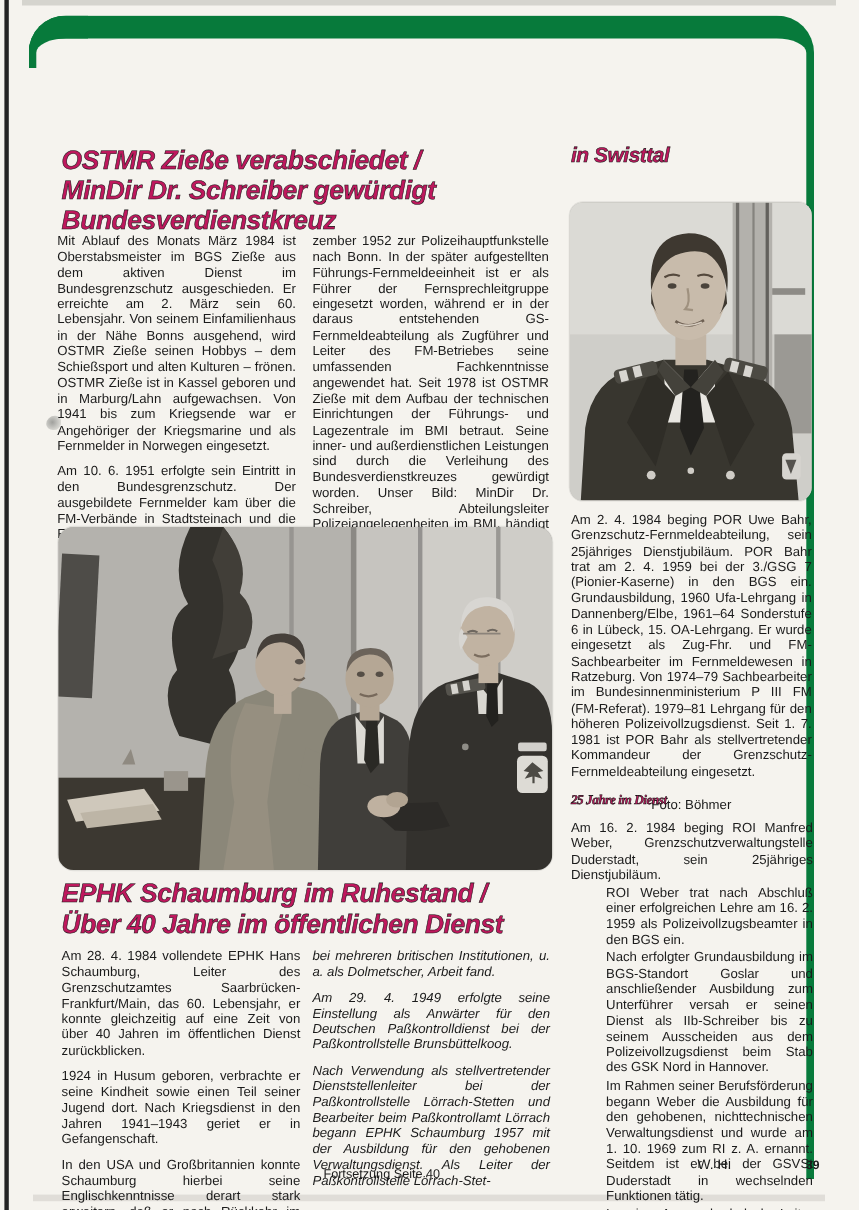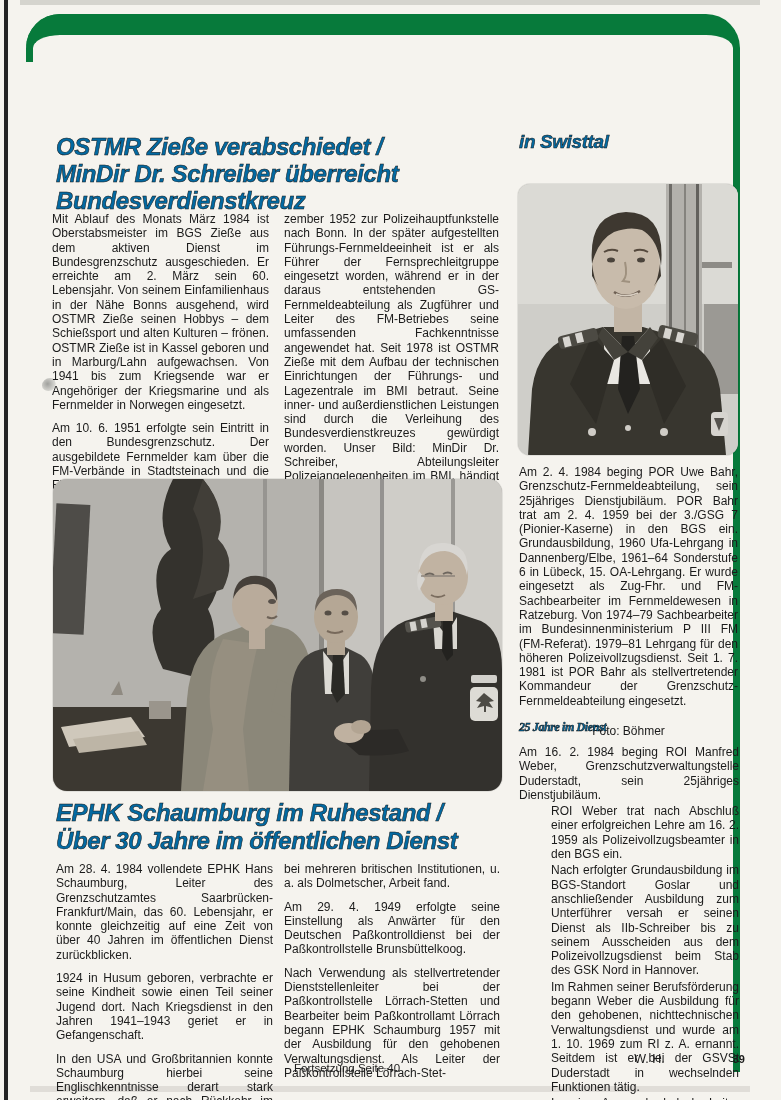--- a/index.html
+++ b/index.html
@@ -11,37 +11,37 @@
   .scan-smudge-bottom{position:absolute;left:30px;top:1086px;width:720px;height:6px;background:rgba(150,147,140,.22);}
   .ink-blot{position:absolute;left:42px;top:378px;width:14px;height:13px;border-radius:60% 40% 55% 45%;
     background:radial-gradient(circle at 40% 45%, rgba(90,92,90,.55), rgba(140,142,138,.25) 70%, transparent 75%);}
   
   .frame{position:absolute;left:26px;top:14px;width:714px;height:1058px;box-sizing:border-box;
     border-top:21px solid #077a3b;border-right:7px solid #077a3b;
     border-top-left-radius:34px;border-top-right-radius:34px;}
   .frame-corner{position:absolute;left:26px;top:14px;width:54px;height:48px;box-sizing:border-box;
     border-top:21px solid #077a3b;border-left:7px solid #077a3b;border-top-left-radius:34px;}
   
-  .headline{position:absolute;margin:0;font-style:italic;font-weight:700;color:#0369a1;
+  .headline{position:absolute;margin:0;font-style:italic;font-weight:700;color:#be185d;
     letter-spacing:-0.4px;-webkit-text-stroke:.5px #141414;}
   .headline span{display:block;}
   .h1a{left:56px;top:133px;width:470px;font-size:24px;line-height:27px;}
   .h2a{left:56px;top:799px;width:478px;font-size:24px;line-height:28px;}
   .rheading{left:519px;top:131px;width:220px;font-size:19px;line-height:22px;}
   .jheading{left:519px;top:716px;width:225px;font-size:12px;line-height:23px;font-family:Liberation Serif, serif;}
   
   .col{position:absolute;font-size:12px;line-height:14.3px;text-align:justify;}
   .col p{margin:0;}
   .gap p + p{margin-top:9px;}
   .tight p + p{margin-top:2px;margin-left:32px;}
   .col1a{left:52px;top:212px;width:217px;}
   .col2a{left:284px;top:212px;width:215px;}
   .rcol{left:519px;top:465px;width:219px;}
   .a2c1{left:56px;top:862px;width:217px;}
-  .a2c2{left:284px;top:862px;width:216px;}
+  .a2c2{left:284px;top:862px;width:216px;font-style:italic;}
   .jcol{left:519px;top:745px;width:220px;}
   .credit{text-align:center;margin-top:16px;}
   .continuation{position:absolute;left:294px;top:1062px;width:212px;text-align:left;font-size:11.5px;}
   .sig-row{position:absolute;left:519px;top:1052px;width:226px;text-align:right;font-size:12.5px;}
   .pnum{font-weight:700;font-size:11px;margin-left:28px;padding-left:40px;}
   
   .photo{position:absolute;overflow:hidden;background:#b9b7b2;}
   .photo svg{display:block;}
   .portrait{left:518px;top:184px;width:220px;height:271px;border-radius:12px;box-shadow:0 0 0 1px rgba(0,0,0,.08);}
   .mainphoto{left:53px;top:479px;width:449px;height:312px;border-radius:14px;box-shadow:0 0 0 1px rgba(0,0,0,.08);}
@@ -53,21 +53,21 @@
 
   <div class="scan-edge"></div>
   <div class="scan-smudge-top"></div>
   <div class="scan-smudge-bottom"></div>
   <div class="frame"></div>
   <div class="frame-corner"></div>
   <div class="ink-blot"></div>
 
   <h1 class="headline h1a">
     <span>OSTMR Zieße verabschiedet /</span>
-    <span>MinDir Dr. Schreiber überreicht</span>
+    <span>MinDir Dr. Schreiber gewürdigt</span>
     <span>Bundesverdienstkreuz</span>
   </h1>
 
   <div class="col col1a gap">
     <p>Mit Ablauf des Monats März 1984 ist Oberstabsmeister im BGS Zieße aus dem aktiven Dienst im Bundesgrenzschutz ausgeschieden. Er erreichte am 2. März sein 60. Lebensjahr. Von seinem Einfamilienhaus in der Nähe Bonns ausgehend, wird OSTMR Zieße seinen Hobbys – dem Schießsport und alten Kulturen – frönen. OSTMR Zieße ist in Kassel geboren und in Marburg/Lahn aufgewachsen. Von 1941 bis zum Kriegsende war er Angehöriger der Kriegsmarine und als Fernmelder in Norwegen eingesetzt.</p>
     <p>Am 10. 6. 1951 erfolgte sein Eintritt in den Bundesgrenzschutz. Der ausgebildete Fernmelder kam über die FM-Verbände in Stadtsteinach und die FMH Süd im De-</p>
   </div>
   <div class="col col2a">
     <p>zember 1952 zur Polizeihauptfunkstelle nach Bonn. In der später aufgestellten Führungs-Fernmeldeeinheit ist er als Führer der Fernsprechleitgruppe eingesetzt worden, während er in der daraus entstehenden GS-Fernmeldeabteilung als Zugführer und Leiter des FM-Betriebes seine umfassenden Fachkenntnisse angewendet hat. Seit 1978 ist OSTMR Zieße mit dem Aufbau der technischen Einrichtungen der Führungs- und Lagezentrale im BMI betraut. Seine inner- und außerdienstlichen Leistungen sind durch die Verleihung des Bundesverdienstkreuzes gewürdigt worden. Unser Bild: MinDir Dr. Schreiber, Abteilungsleiter Polizeiangelegenheiten im BMI, händigt OSTMR Zieße das Bundesverdienstkreuz aus.   Foto: Linden</p>
   </div>
@@ -205,21 +205,21 @@
       <path d="M372 96 q5 -3 9 0 M390 95 q5 -3 9 0" stroke="#6e675f" stroke-width="2" fill="none"></path>
       <path d="M368 97 h34" stroke="#8b837a" stroke-width="1.5"></path>
       <path d="M378 116 q7 4 14 0" stroke="#7b6d5f" stroke-width="2" fill="none"></path>
 
       <circle cx="370" cy="200" r="3" fill="#8f8d87"></circle>
     </svg>
   </div>
 
   <h2 class="headline h2a">
     <span>EPHK Schaumburg im Ruhestand /</span>
-    <span>Über 30 Jahre im öffentlichen Dienst</span>
+    <span>Über 40 Jahre im öffentlichen Dienst</span>
   </h2>
 
   <div class="col a2c1 gap">
     <p>Am 28. 4. 1984 vollendete EPHK Hans Schaumburg, Leiter des Grenzschutzamtes Saarbrücken-Frankfurt/Main, das 60. Lebensjahr, er konnte gleichzeitig auf eine Zeit von über 40 Jahren im öffentlichen Dienst zurückblicken.</p>
     <p>1924 in Husum geboren, verbrachte er seine Kindheit sowie einen Teil seiner Jugend dort. Nach Kriegsdienst in den Jahren 1941–1943 geriet er in Gefangenschaft.</p>
     <p>In den USA und Großbritannien konnte Schaumburg hierbei seine Englischkenntnisse derart stark erweitern, daß er nach Rückkehr im August 1947 bis April 1949</p>
   </div>
   <div class="col a2c2 gap">
     <p>bei mehreren britischen Institutionen, u. a. als Dolmetscher, Arbeit fand.</p>
     <p>Am 29. 4. 1949 erfolgte seine Einstellung als Anwärter für den Deutschen Paßkontrolldienst bei der Paßkontrollstelle Brunsbüttelkoog.</p>

